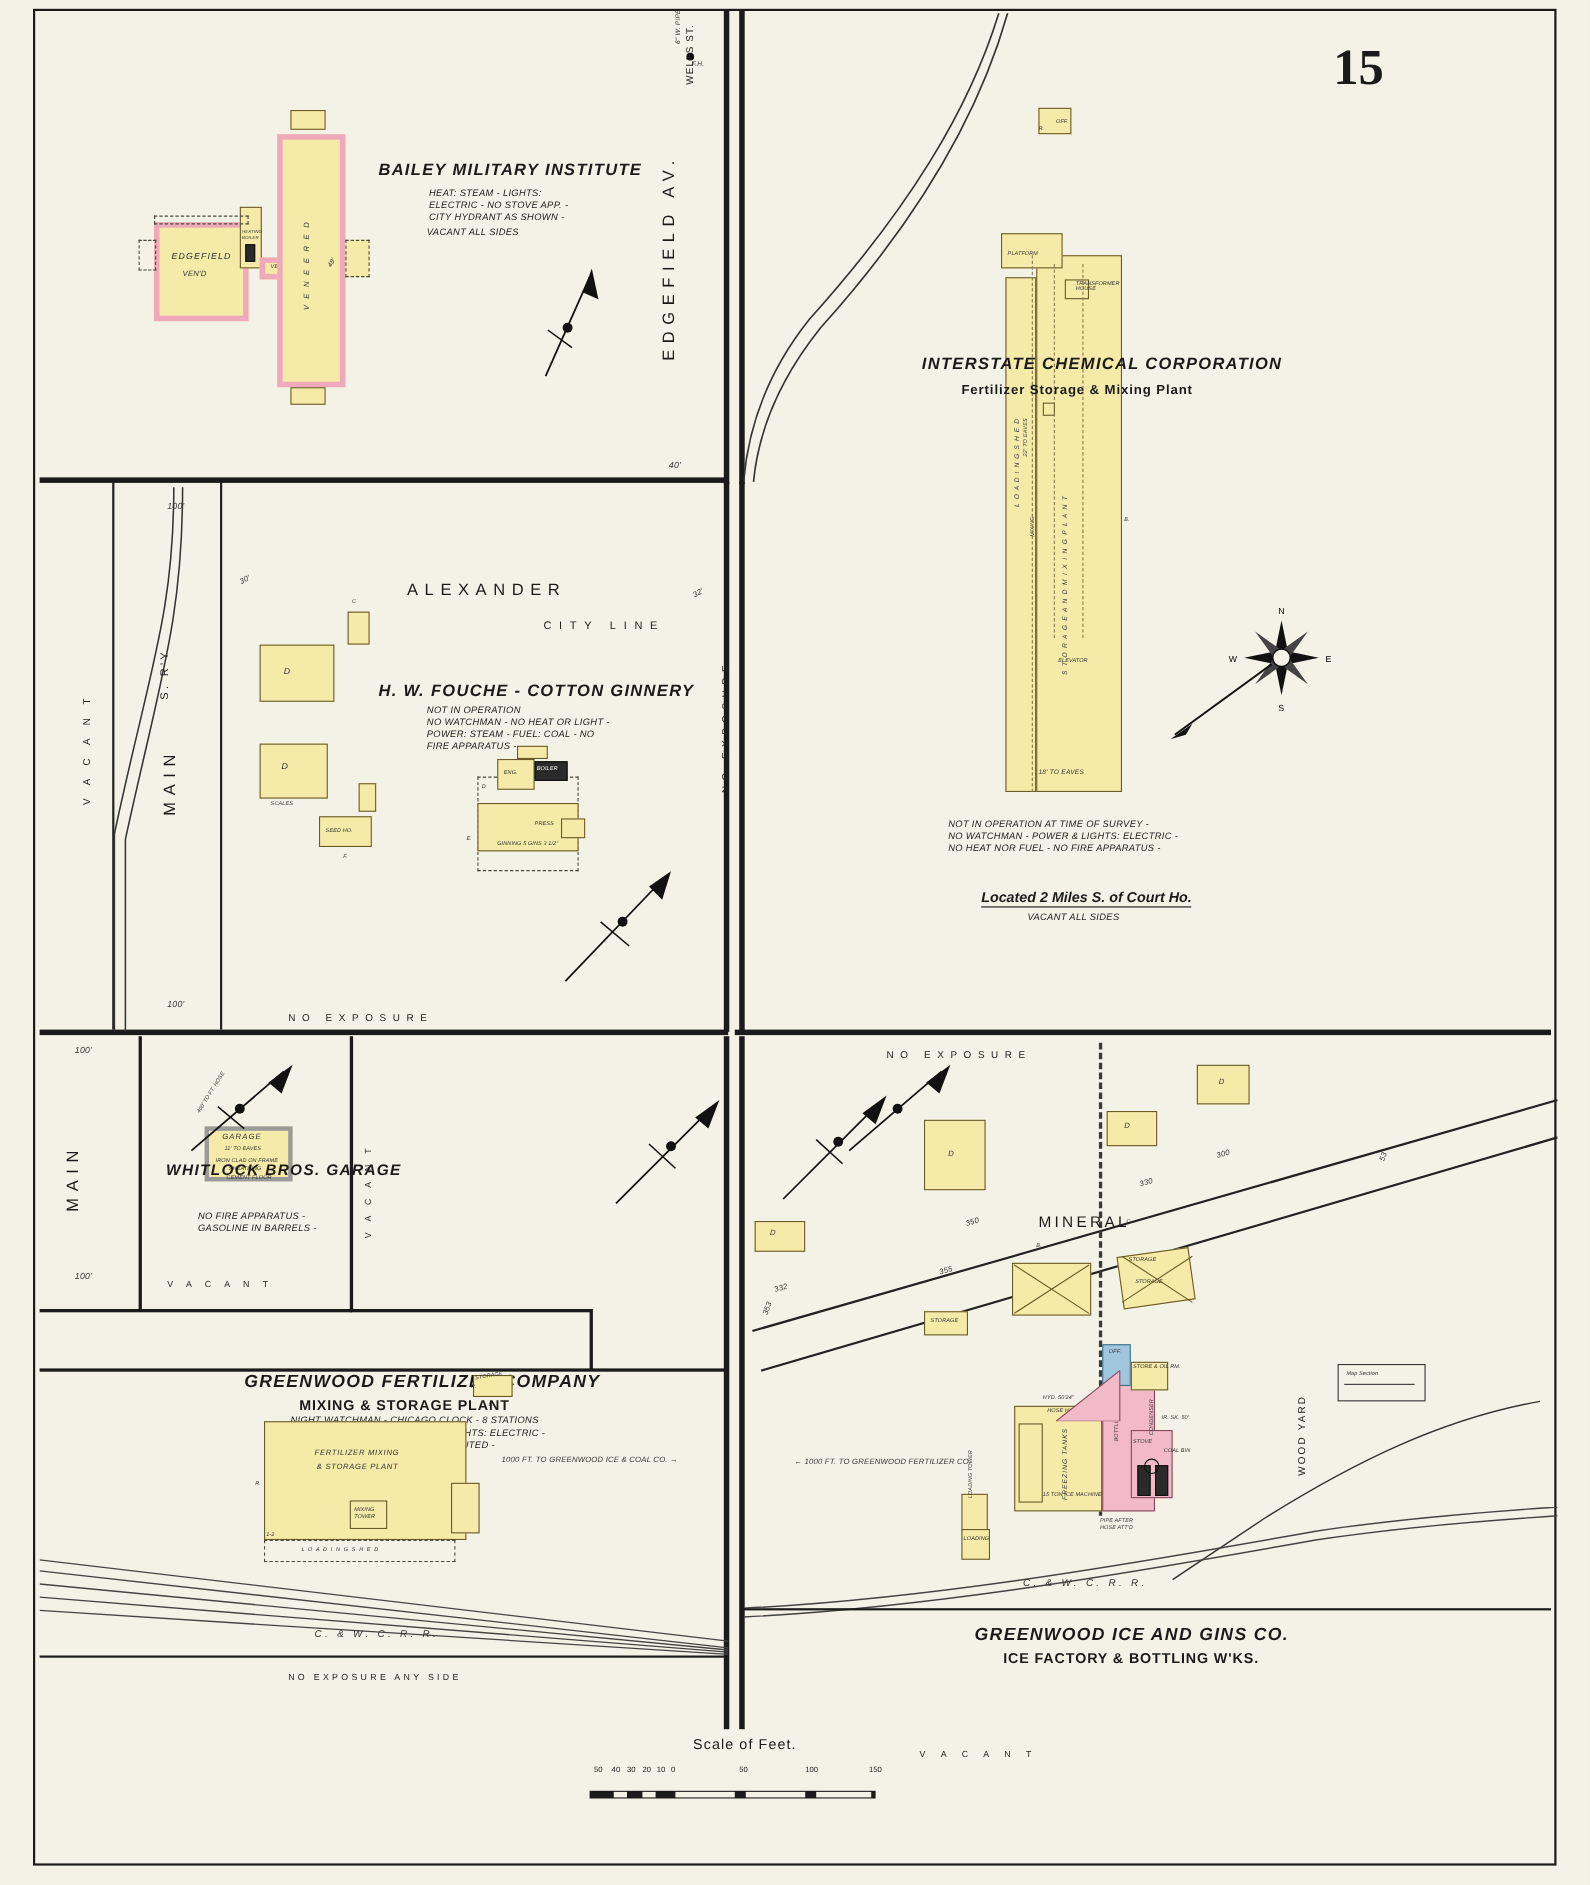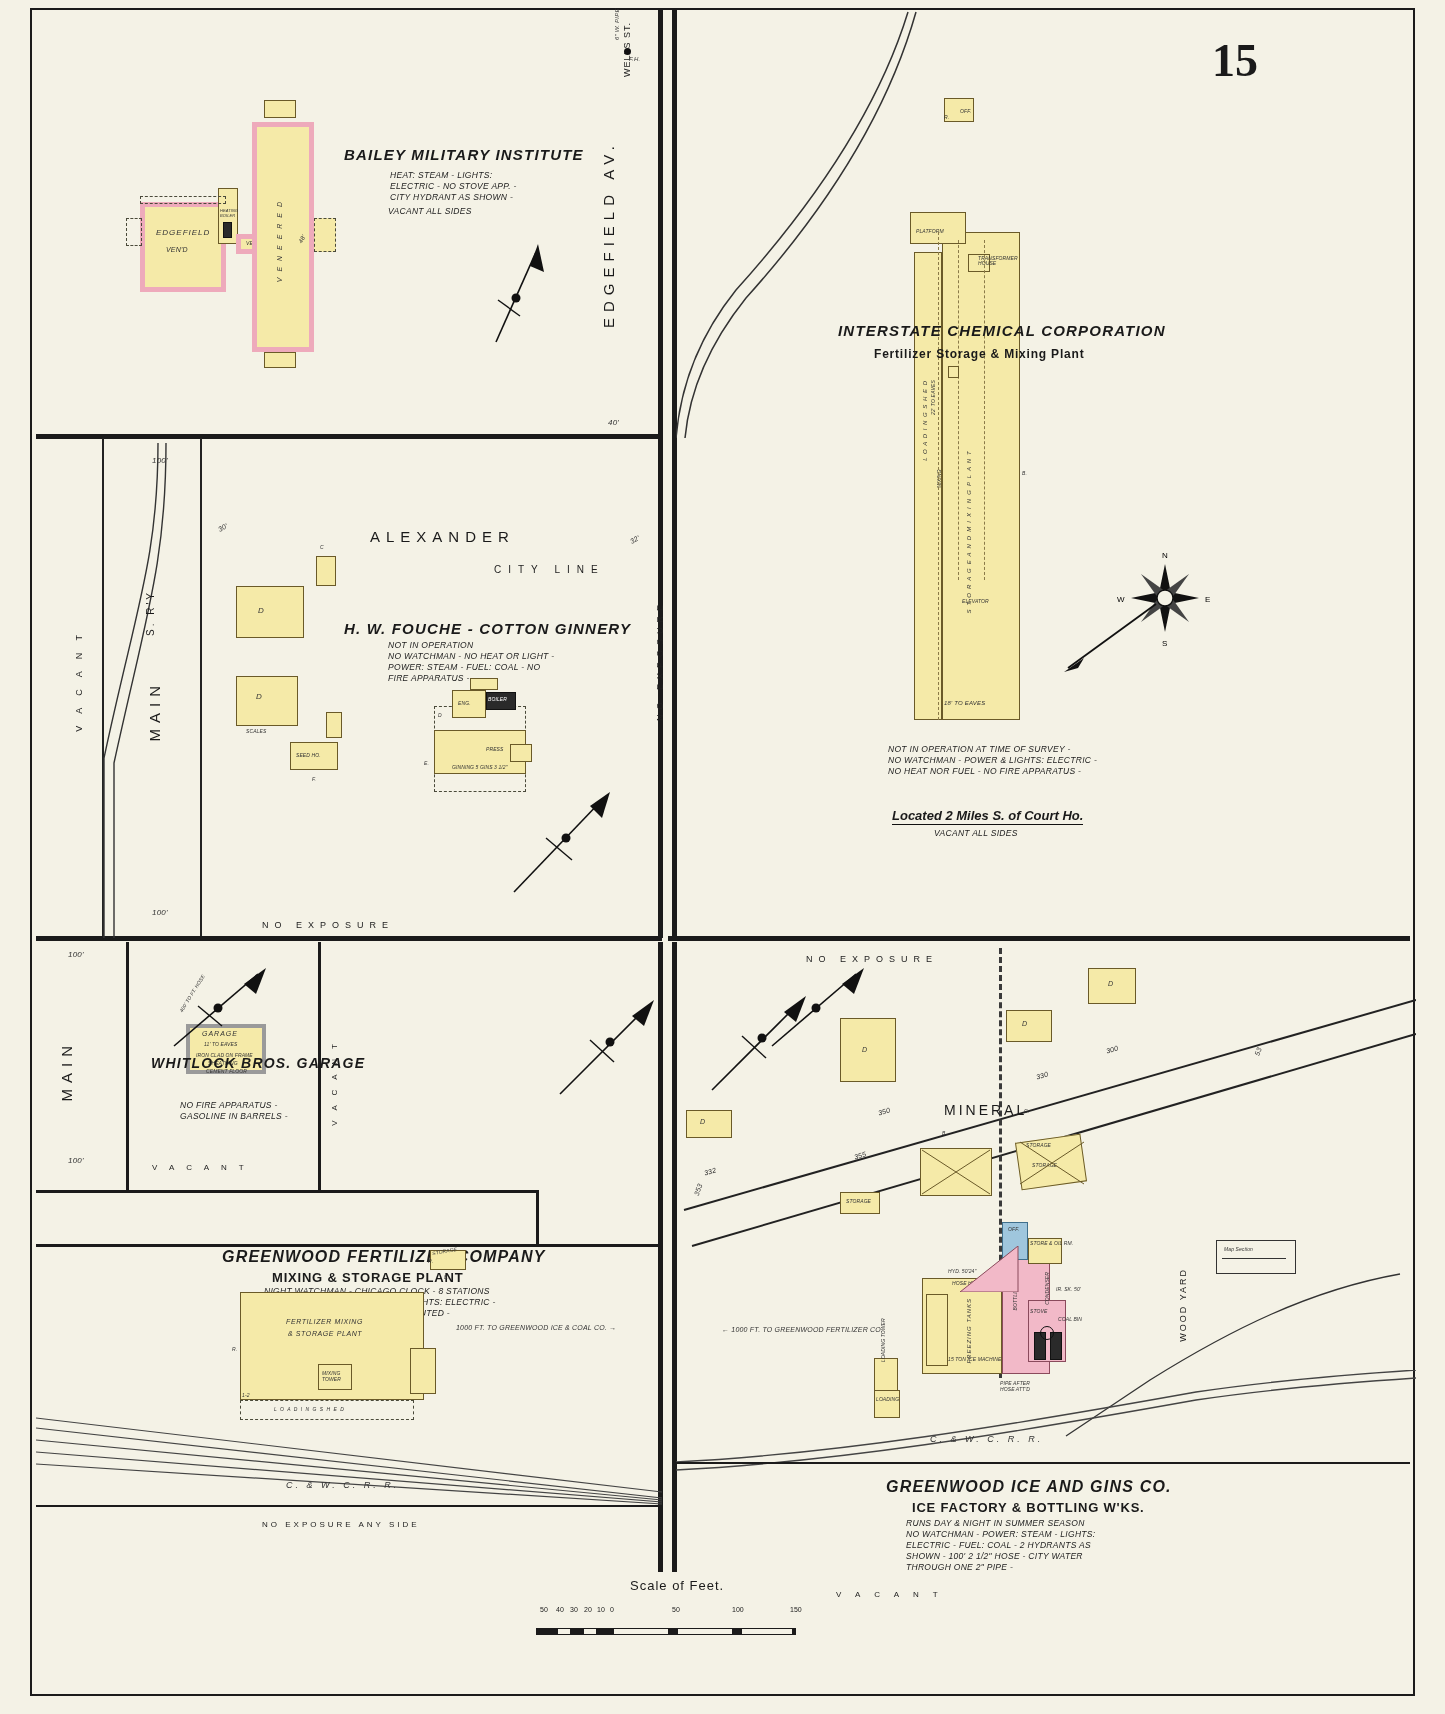--- a/index.html
+++ b/index.html
@@ -222,21 +222,21 @@
   <div class="abs tiny5" style="left:944px;top:114px;">R.</div>
   <div class="abs tiny5" style="left:1022px;top:470px;">B.</div>
 
   <div class="abs" style="left:938px;top:232px;height:488px;border-left:1px dashed #8a7a48;"></div>
   <div class="abs" style="left:958px;top:240px;height:340px;border-left:1px dashed #8a7a48;"></div>
   <div class="abs" style="left:984px;top:240px;height:340px;border-left:1px dashed #8a7a48;"></div>
   <div class="abs bY" style="left:948px;top:366px;width:11px;height:12px;"></div>
 
   <div class="abs ttl" style="left:838px;top:322px;font-size:15px;">INTERSTATE  CHEMICAL  CORPORATION</div>
   <div class="abs sub" style="left:874px;top:347px;font-size:12px;">Fertilizer Storage &amp; Mixing Plant</div>
-  <div class="abs note" style="left:888px;top:744px;">
+  <div class="abs note" style="left:862px;top:744px;">
     <div>NOT IN OPERATION AT TIME OF SURVEY -</div>
     <div>NO WATCHMAN - POWER &amp; LIGHTS: ELECTRIC -</div>
     <div>NO HEAT NOR FUEL - NO FIRE APPARATUS -</div>
   </div>
   <div class="abs" style="left:892px;top:808px;font-size:13px;font-style:italic;font-weight:bold;
               border-bottom:1.5px solid #111;padding-bottom:1px;white-space:nowrap;">
     <span>Located 2 Miles S. of Court Ho.</span>
   </div>
   <div class="abs note" style="left:934px;top:828px;">VACANT   ALL SIDES</div>
 
@@ -438,27 +438,20 @@
   <div class="abs tiny" style="left:878px;top:1108px;font-size:7px;transform:rotate(-16deg);">350</div>
   <div class="abs tiny" style="left:854px;top:1152px;font-size:7px;transform:rotate(-16deg);">355</div>
   <div class="abs tiny" style="left:704px;top:1168px;font-size:7px;transform:rotate(-16deg);">332</div>
   <div class="abs tiny" style="left:692px;top:1186px;font-size:7px;transform:rotate(-70deg);">353</div>
   <div class="abs tiny" style="left:1254px;top:1048px;font-size:7px;transform:rotate(-70deg);">53</div>
   <div class="abs tiny5" style="left:1024px;top:1108px;">C.</div>
   <div class="abs tiny5" style="left:942px;top:1130px;">B.</div>
 
   <div class="abs ttl" style="left:886px;top:1478px;font-size:16px;">GREENWOOD ICE AND GINS CO.</div>
   <div class="abs sub" style="left:912px;top:1500px;font-size:13px;">ICE FACTORY &amp; BOTTLING W'KS.</div>
-  <div class="abs note" style="left:906px;top:1518px;">
-    <div>RUNS DAY &amp; NIGHT IN SUMMER SEASON</div>
-    <div>NO WATCHMAN - POWER: STEAM - LIGHTS:</div>
-    <div>ELECTRIC - FUEL: COAL - 2 HYDRANTS AS</div>
-    <div>SHOWN - 100' 2 1/2" HOSE - CITY WATER</div>
-    <div>THROUGH ONE 2" PIPE -</div>
-  </div>
 
   <div id="scaletitle">Scale of Feet.</div>
   <div id="scalewrap">
     <div id="scaleticks" style="position:relative;height:10px;">
       <span style="left:4px;">50</span>
       <span style="left:20px;">40</span>
       <span style="left:34px;">30</span>
       <span style="left:48px;">20</span>
       <span style="left:61px;">10</span>
       <span style="left:74px;">0</span>

